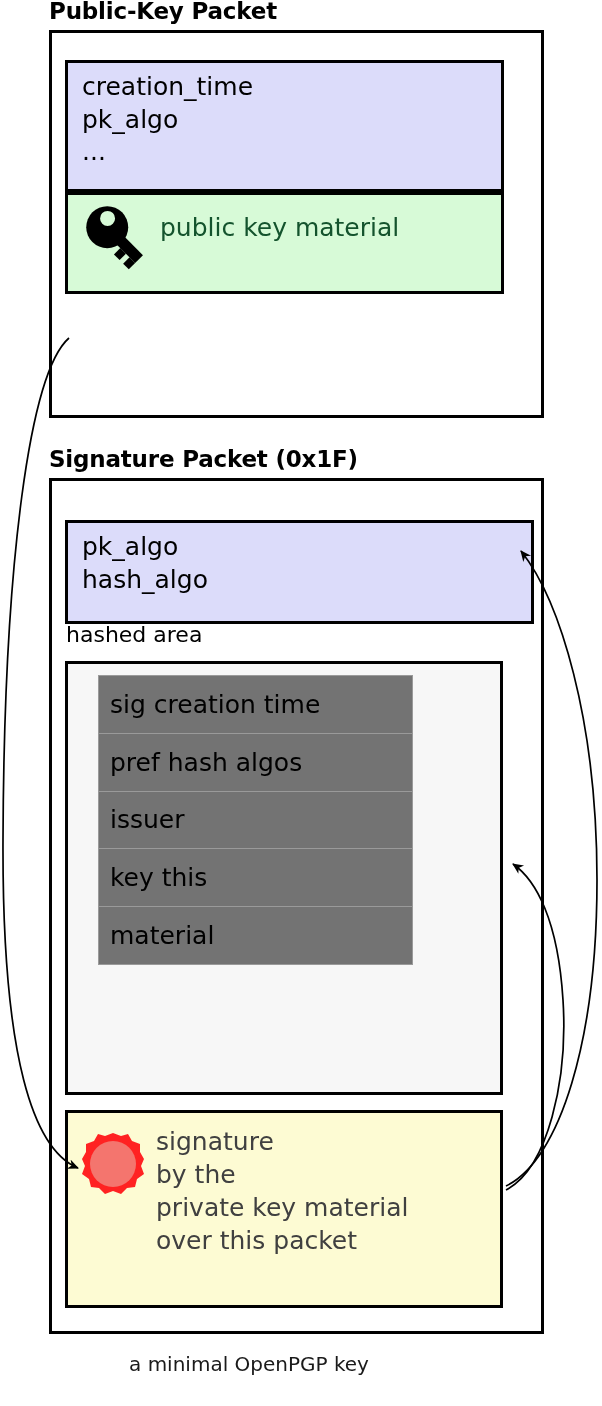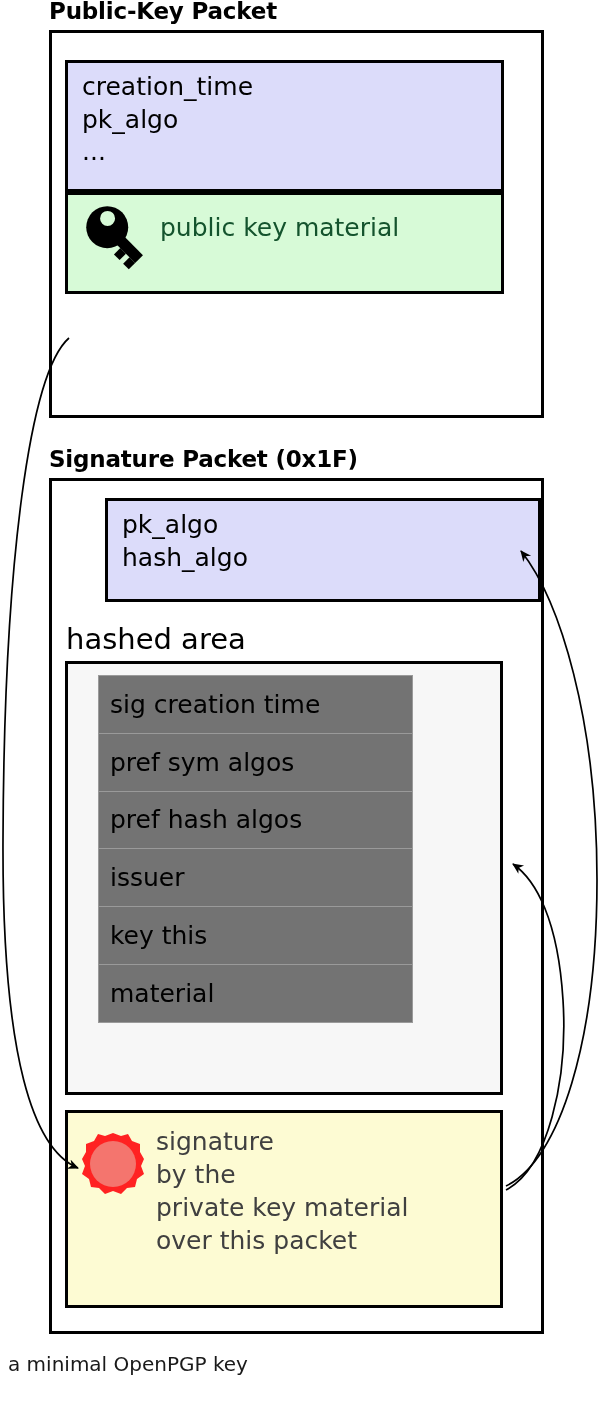--- a/index.html
+++ b/index.html
@@ -86,21 +86,21 @@
     top: 4px;
     width: 78px;
     height: 72px;
   }
 
   
   #hashed-area-label {
     position: absolute;
     left: 66px;
     top: 622px;
-    font-size: 29px;
+    font-size: 22px;
     color: #000;
     white-space: nowrap;
   }
 
   #hashed-area-box {
     position: absolute;
     left: 65px;
     top: 661px;
     width: 438px;
     height: 434px;
@@ -148,24 +148,24 @@
     position: absolute;
     left: 12px;
     top: 18px;
     width: 66px;
     height: 66px;
   }
 
   
   #caption {
     position: absolute;
-    left: 8px;
+    left: 0;
     top: 1352px;
     width: 498px;
-    text-align: left;
+    text-align: center;
     font-size: 20px;
     color: #1a1a1a;
   }
 </style>
 </head>
 <body>
 
 <div id="diagram">
 
   <div class="packet-title" style="left:49px; top:-2px;">Public-Key Packet</div>
@@ -191,34 +191,31 @@
         </svg>
       </span>
       <div id="pubkey-material-label">public key material</div>
     </div>
   </div>
 
   <div class="packet-title" style="left:49px; top:446px;">Signature Packet (0x1F)</div>
 
   <div class="packet-outer" id="signature-packet" style="left:49px; top:478px; width:495px; height:856px;"></div>
 
-  <div class="field-box box-lavender" style="left:65px; top:498px; width:436px; height:104px;margin-left:40px;">
+  <div class="field-box box-lavender" style="left:65px; top:520px; width:469px; height:104px;">
     <div class="field-lines"><span>pk_algo</span>
 <span>hash_algo</span></div>
   </div>
 
   <div id="hashed-area-label">hashed area</div>
 
   <div id="hashed-area-box">
     <div id="subpacket-list">
       <div class="subpacket-row">
           <span>sig creation time</span>
-        </div>
-      <div class="subpacket-row">
-          <span>pref sym algos</span>
         </div>
       <div class="subpacket-row">
           <span>pref hash algos</span>
         </div>
       <div class="subpacket-row">
           <span>issuer</span>
         </div>
       <div class="subpacket-row">
           <span>key this</span>
         </div>

